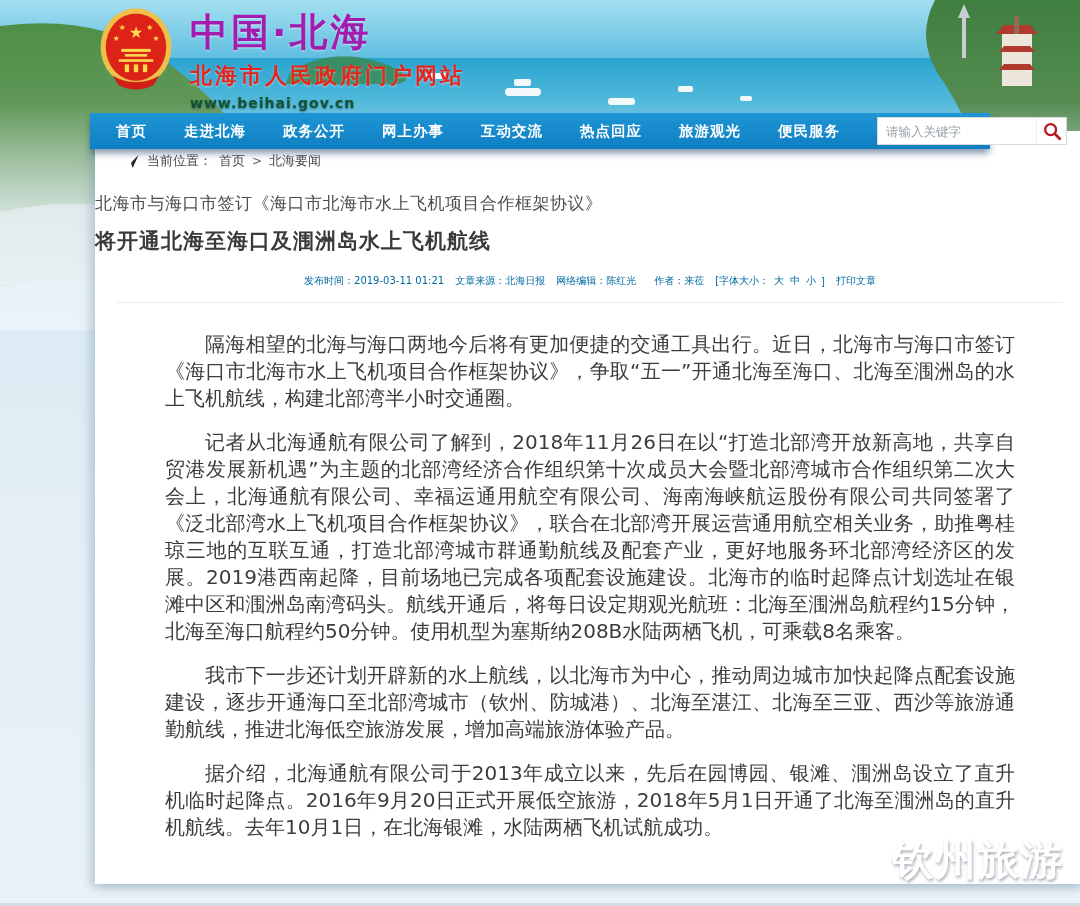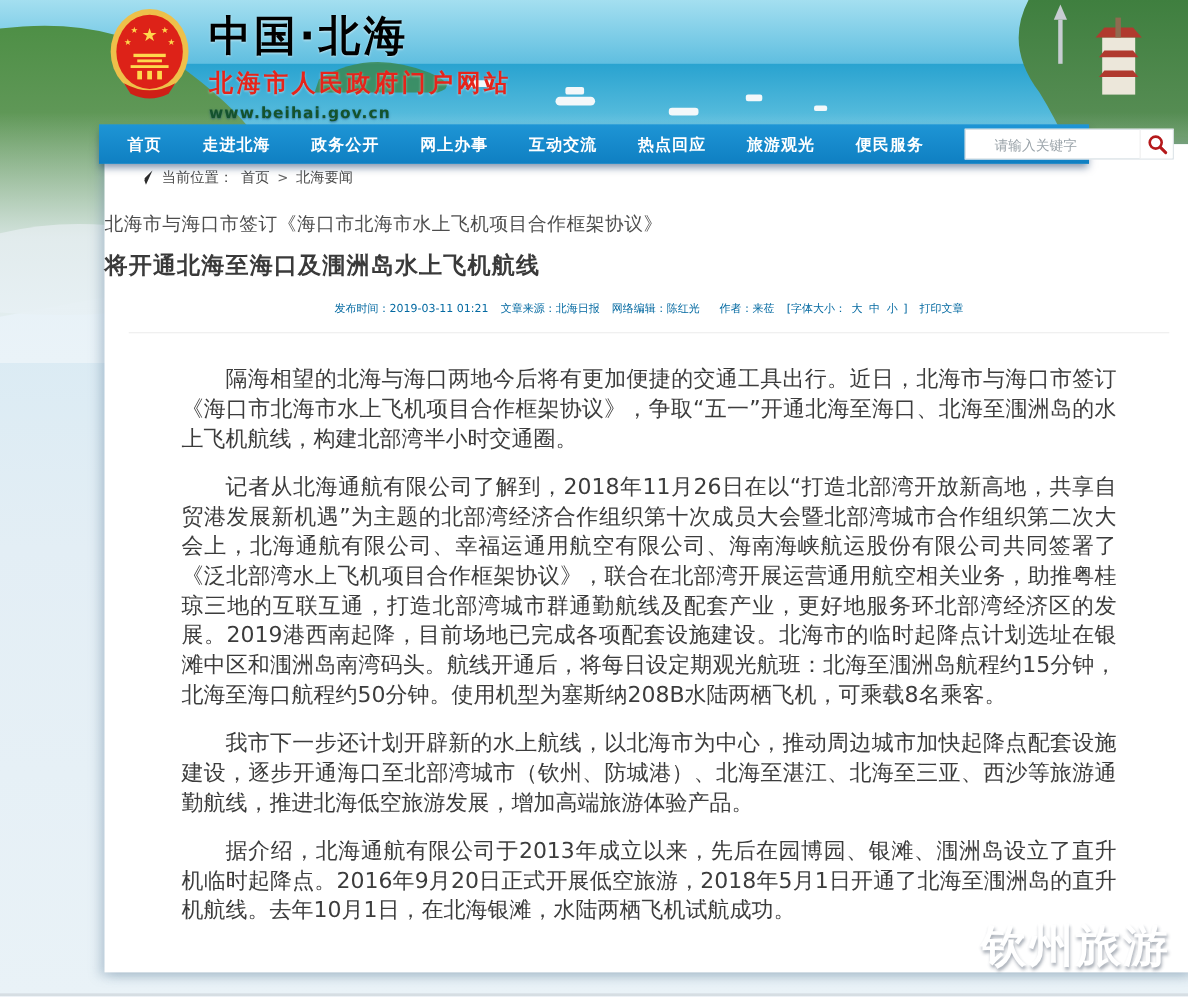--- a/index.html
+++ b/index.html
@@ -6,30 +6,30 @@
   body{font-family:"DejaVu Sans","Liberation Sans",sans-serif;background:#eef4f8;}
   .screen{position:relative;width:1080px;height:906px;overflow:hidden;background:#eef4f8;}
 
   
   .page-bg{position:absolute;inset:0;background:linear-gradient(180deg,#bfe2ef 0%,#d8eaf3 28%,#e3eef5 55%,#e9f2f7 100%);}
   .banner-art{position:absolute;top:0;left:0;width:1080px;height:330px;}
 
   
   .brand{position:absolute;top:6px;left:98px;display:flex;align-items:flex-start;gap:16px;z-index:6;cursor:pointer;}
   .brand-text{display:flex;flex-direction:column;padding-top:6px;}
-  .site-title{font-size:38px;font-weight:bold;color:#000000;letter-spacing:3px;text-shadow:0 1px 2px rgba(255,255,255,.55);line-height:1.1;}
+  .site-title{font-size:38px;font-weight:bold;color:#a21caf;letter-spacing:3px;text-shadow:0 1px 2px rgba(255,255,255,.55);line-height:1.1;}
   .site-subtitle{font-size:22px;font-weight:bold;color:#e6241b;letter-spacing:3px;margin-top:7px;text-shadow:0 1px 2px rgba(255,255,255,.5);}
   .site-url{font-size:14px;font-weight:bold;color:#14532d;letter-spacing:1px;margin-top:4px;text-shadow:0 1px 2px rgba(20,60,110,.6);}
 
   
   .nav{position:absolute;left:90px;top:113px;width:900px;height:36px;background:linear-gradient(180deg,#1e95d5 0%,#0f7fc2 100%);display:flex;align-items:center;padding:0 0 0 26px;box-sizing:border-box;z-index:5;box-shadow:0 5px 7px -1px rgba(6,40,90,.5);}
   .nav-items{display:flex;align-items:center;}
   .nav-link{color:#fff;font-size:14.5px;font-weight:bold;text-decoration:none;margin-right:37px;letter-spacing:1px;white-space:nowrap;cursor:pointer;}
   .search-box{margin-left:auto;margin-right:16px;width:188px;height:26px;background:#fff;border:1px solid #d3dce2;display:flex;align-items:center;}
-  .search-input{flex:1;height:100%;border:none;outline:none;padding:0 26px;font-size:12.5px;color:#555;font-family:"DejaVu Sans","Liberation Sans",sans-serif;background:transparent;min-width:0;}
+  .search-input{flex:1;height:100%;border:none;outline:none;padding:0 8px;font-size:12.5px;color:#555;font-family:"DejaVu Sans","Liberation Sans",sans-serif;background:transparent;min-width:0;}
   .search-input::placeholder{color:#9aa3a9;}
   .search-btn{width:30px;height:100%;background:#fff;border:none;border-left:1px solid #eee;display:flex;align-items:center;justify-content:center;cursor:pointer;padding:0;}
 
   
   .panel{position:absolute;left:95px;top:131px;width:990px;height:753px;background:#ffffff;z-index:3;box-shadow:-5px 3px 9px rgba(110,140,165,.35),5px 3px 9px rgba(110,140,165,.28);box-sizing:border-box;}
 
   .breadcrumb{display:flex;align-items:center;gap:7px;margin:21px 0 0 30px;font-size:13px;color:#4a4a4a;}
   .breadcrumb .crumb-link{color:#4a4a4a;text-decoration:none;cursor:pointer;}
   .breadcrumb .sep{color:#666;font-size:12px;}
 

